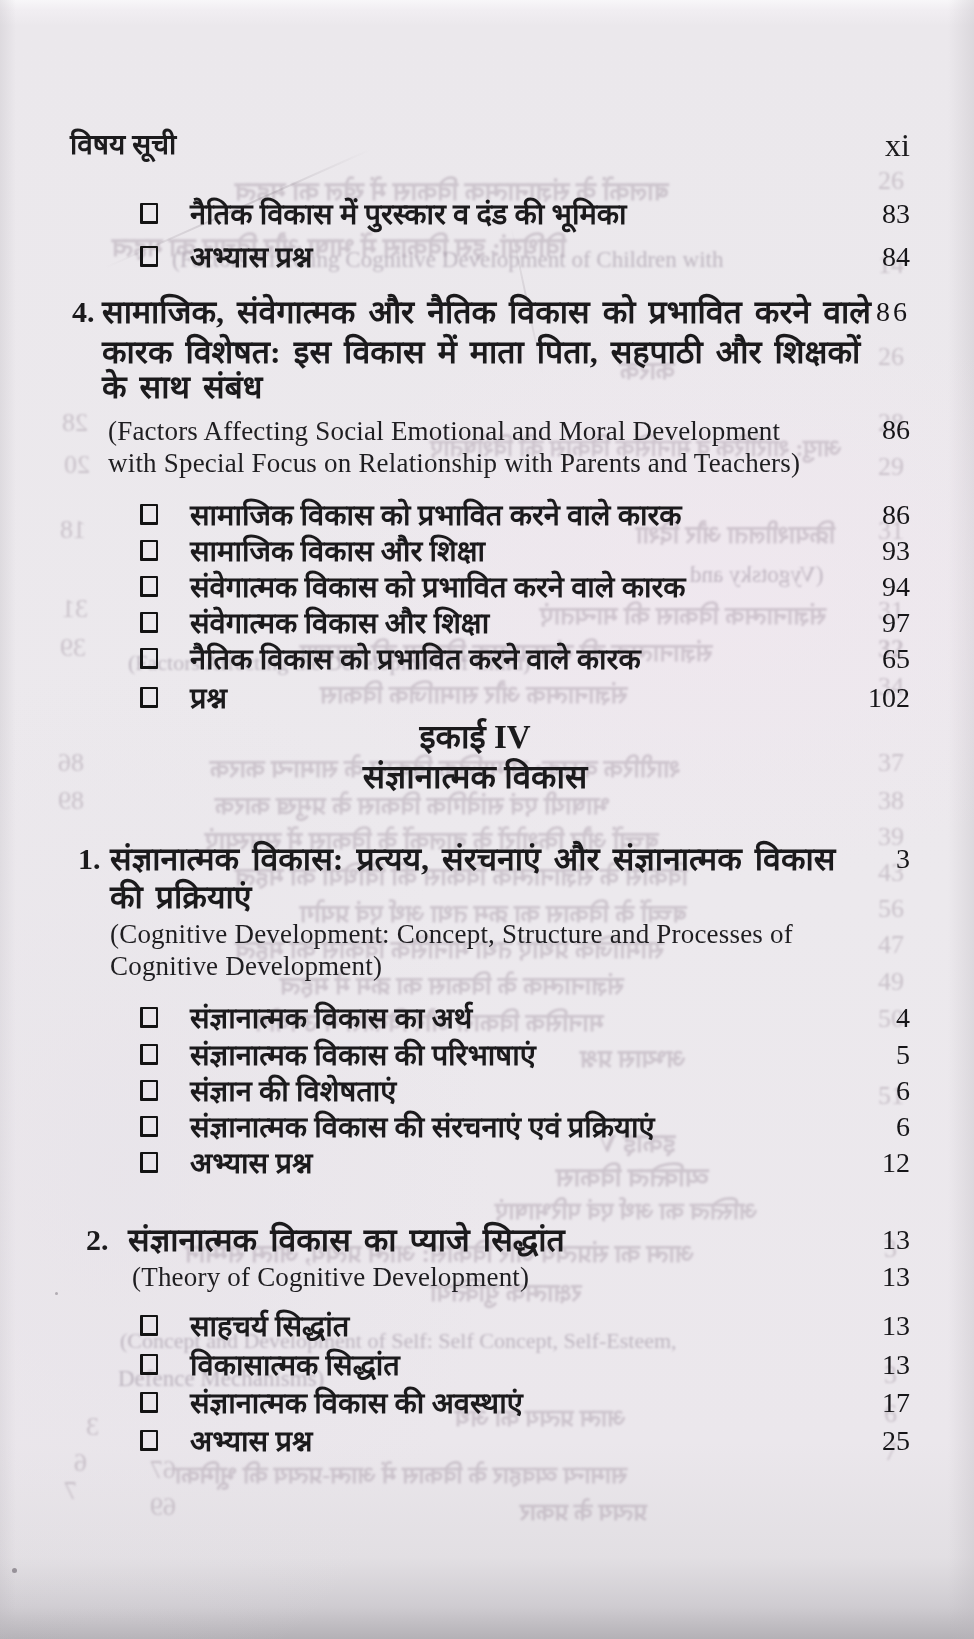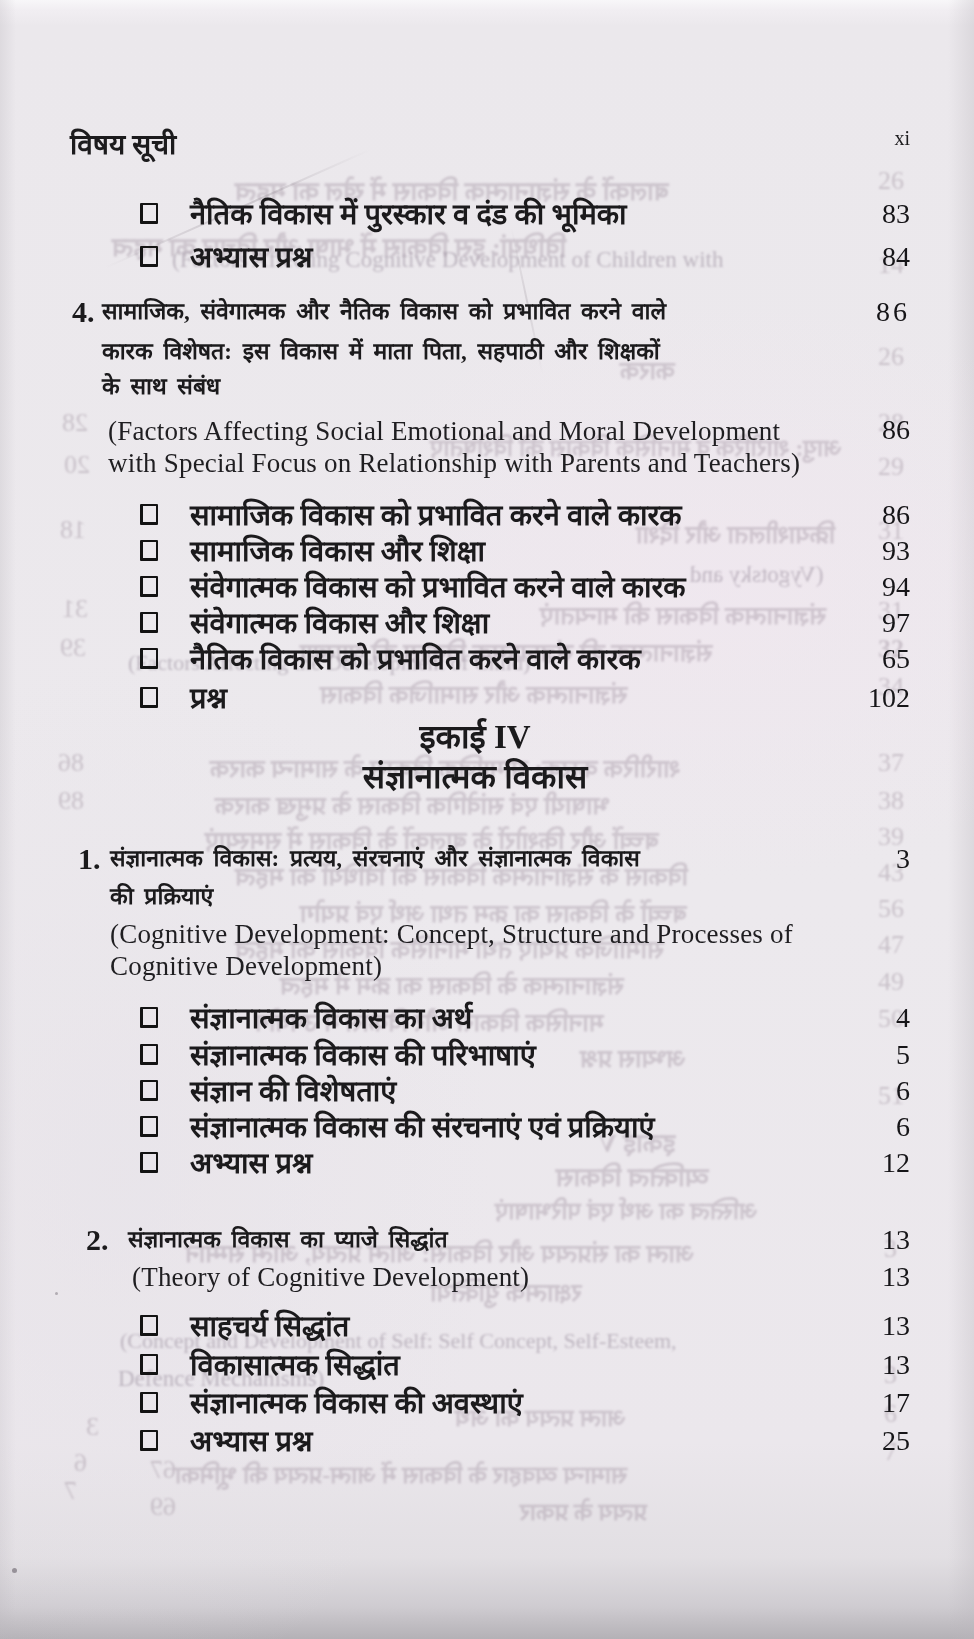--- a/index.html
+++ b/index.html
@@ -27,33 +27,33 @@
       background:linear-gradient(90deg,transparent,rgba(125,115,125,.30),transparent);}
   .c2{left:452px;top:300px;width:150px;height:2px;transform:rotate(78deg);
       background:linear-gradient(90deg,transparent,rgba(130,120,130,.22),transparent);}
   .speck{position:absolute;background:#5c565e;border-radius:50%;}
   .s1{left:12px;top:1568px;width:5px;height:5px;opacity:.55;}
   .s2{left:55px;top:1292px;width:3px;height:3px;opacity:.4;}
 
   .hdr-title{position:absolute;left:70px;top:124px;font-size:28px;font-weight:700;
              color:#1c1b1d;}
   .hdr-folio{position:absolute;left:850px;top:127px;width:60px;text-align:right;
-             font-family:"Liberation Serif",serif;font-size:20px;color:#1c1b1d;}
+             font-family:"Liberation Serif",serif;font-size:32px;color:#1c1b1d;}
 
   .item{position:absolute;left:0;width:974px;height:42px;line-height:42px;}
   .cbx{position:absolute;left:140px;top:10px;width:13px;height:16px;
        border:2px solid #131313;border-left-width:3px;border-bottom-width:3px;
        border-radius:1px;background:transparent;}
   .lbl{position:absolute;left:190px;top:0;font-size:29px;font-weight:700;
        color:#1b1a1c;white-space:nowrap;}
   .pg{position:absolute;left:800px;top:0;width:110px;text-align:right;
       font-family:"Liberation Serif",serif;font-size:28px;color:#161518;
       line-height:42px;height:42px;}
   .secnum{position:absolute;font-size:30px;font-weight:700;color:#1b1a1c;line-height:42px;}
-  .hline{position:absolute;font-size:23px;font-weight:700;color:#1b1a1c;
+  .hline{position:absolute;font-size:32px;font-weight:700;color:#1b1a1c;
          line-height:42px;white-space:nowrap;word-spacing:5px;}
   .eline{position:absolute;font-family:"Liberation Serif",serif;font-size:27px;
          font-weight:400;color:#1f1e21;line-height:34px;white-space:nowrap;letter-spacing:.2px;}
   .unit{position:absolute;left:0;width:950px;text-align:center;font-size:33px;
         font-weight:700;color:#1b1a1c;line-height:42px;}
 </style>
 </head>
 <body>
 
 <div class="stage">

